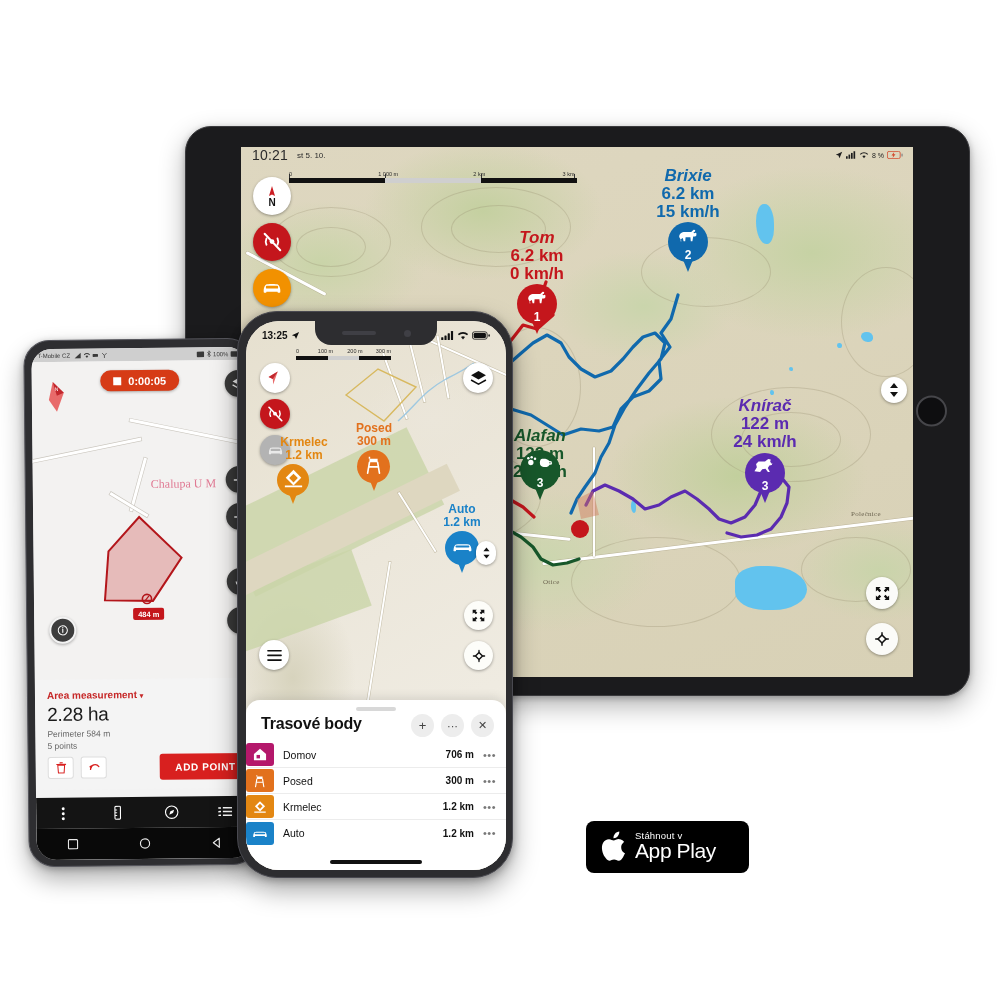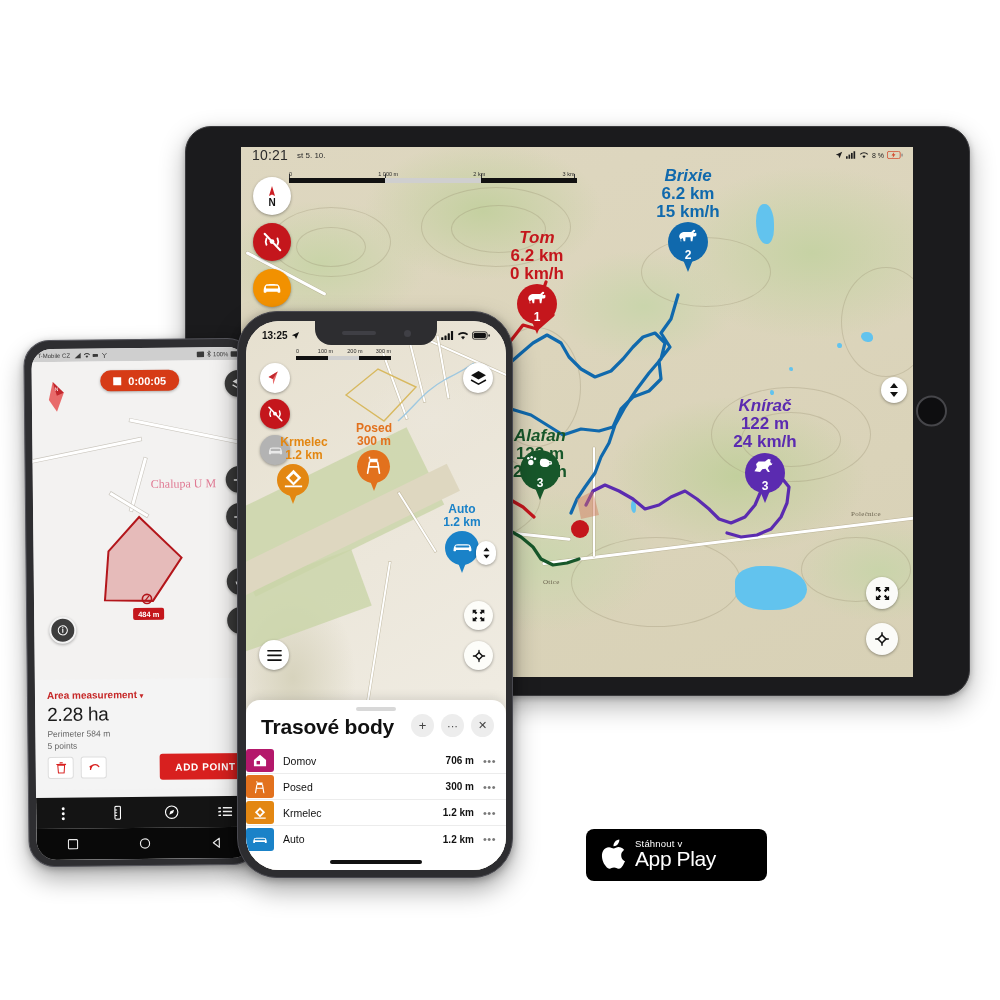--- a/index.html
+++ b/index.html
@@ -114,21 +114,21 @@
   }
   .iph-green { position:absolute; background:rgba(201,212,168,.80); }
   .iph-road { position:absolute; background:#fff; box-shadow:0 0 0 .5px rgba(170,160,130,.6); }
   .iph-track { position:absolute; background:#ded7c0; }
   .sheet {
     position:absolute; left:0; bottom:0; width:100%; height:170px;
     background:#fff; border-radius:14px 14px 0 0; z-index:30;
     box-shadow:0 -3px 10px rgba(0,0,0,.10);
   }
   .sheet .grab { width:40px; height:4px; border-radius:3px; background:#d8d8d8; margin:7px auto 0; }
-  .sheet h2 { font-size:21px; font-weight:bold; color:#111; padding:4px 0 0 15px; letter-spacing:-.2px;}
+  .sheet h2 { font-size:16px; font-weight:bold; color:#111; padding:4px 0 0 15px; letter-spacing:-.2px;}
   .sheet-actions { position:absolute; right:12px; top:14px; display:flex; gap:7px;}
   .sa { width:23px; height:23px; border-radius:50%; background:#ededed; display:flex;align-items:center;justify-content:center; font-size:13px; color:#444; }
   .poi-row { display:flex; align-items:center; height:26px; border-bottom:1px solid #ececec; padding-right:10px; }
   .poi-ico { width:28px; height:23px; border-radius:3px; display:flex; align-items:center; justify-content:center; margin-right:9px; }
   .poi-name { font-size:10.5px; color:#111; }
   .poi-dist { margin-left:auto; font-size:10px; color:#111; font-weight:bold; }
   .poi-more { margin-left:9px; font-size:11px; color:#777; letter-spacing:.5px;}
   .homebar { position:absolute; left:50%; bottom:6px; transform:translateX(-50%); width:92px; height:4px; border-radius:3px; background:#111; z-index:32;}
 
   
@@ -784,21 +784,21 @@
       </div>
 
       <div id="notch">
         <div class="spk"></div>
         <div class="cam"></div>
       </div>
       <div class="homebar"></div>
     </div>
   </div>
 
-  <div class="badge" style="left:586px;top:821px;width:181px;height:52px;margin-top:8px;">
+  <div class="badge" style="left:586px;top:821px;width:163px;height:52px;">
     <svg width="26" height="32" viewBox="0 0 26 32" style="margin-right:9px;">
       <path d="M17.8 5.2c1-1.2 1.7-2.9 1.5-4.6-1.5.06-3.3 1-4.3 2.2-.9 1.1-1.7 2.8-1.5 4.4 1.6.13 3.3-.8 4.3-2zM19.2 8.1c-2.4-.14-4.4 1.35-5.5 1.35-1.15 0-2.85-1.28-4.7-1.25-2.4.04-4.63 1.4-5.87 3.56-2.5 4.35-.64 10.8 1.8 14.34 1.2 1.73 2.6 3.67 4.47 3.6 1.8-.07 2.47-1.16 4.63-1.16s2.77 1.16 4.67 1.12c1.93-.04 3.15-1.76 4.33-3.5 1.36-2 1.92-3.95 1.95-4.05-.04-.02-3.74-1.44-3.78-5.7-.03-3.57 2.9-5.27 3.04-5.36-1.66-2.45-4.24-2.72-5.15-2.78z" fill="#fff"></path>
     </svg>
     <div>
       <div class="txt1">Stáhnout v</div>
       <div class="txt2">App Play</div>
     </div>
   </div>
 
 

